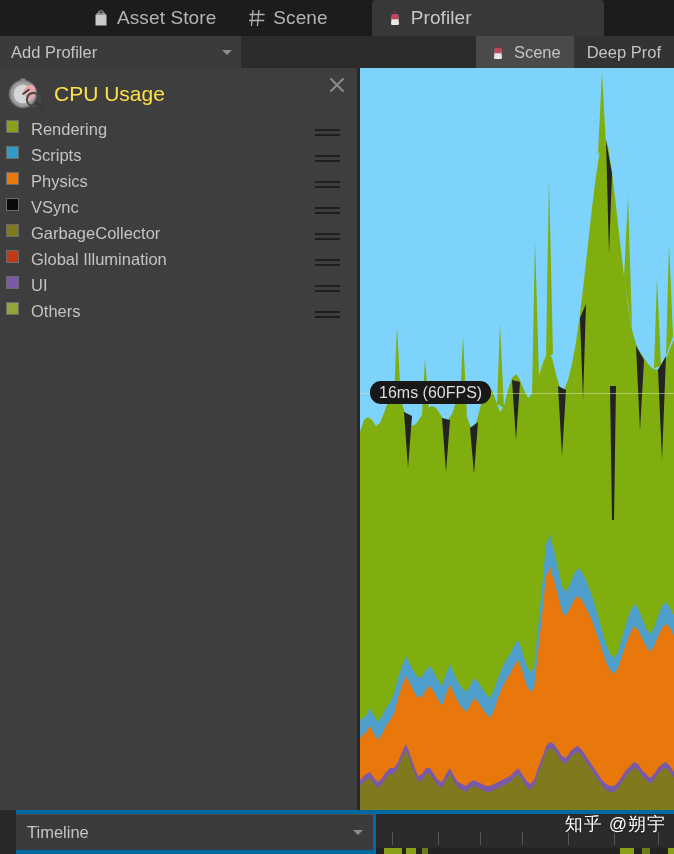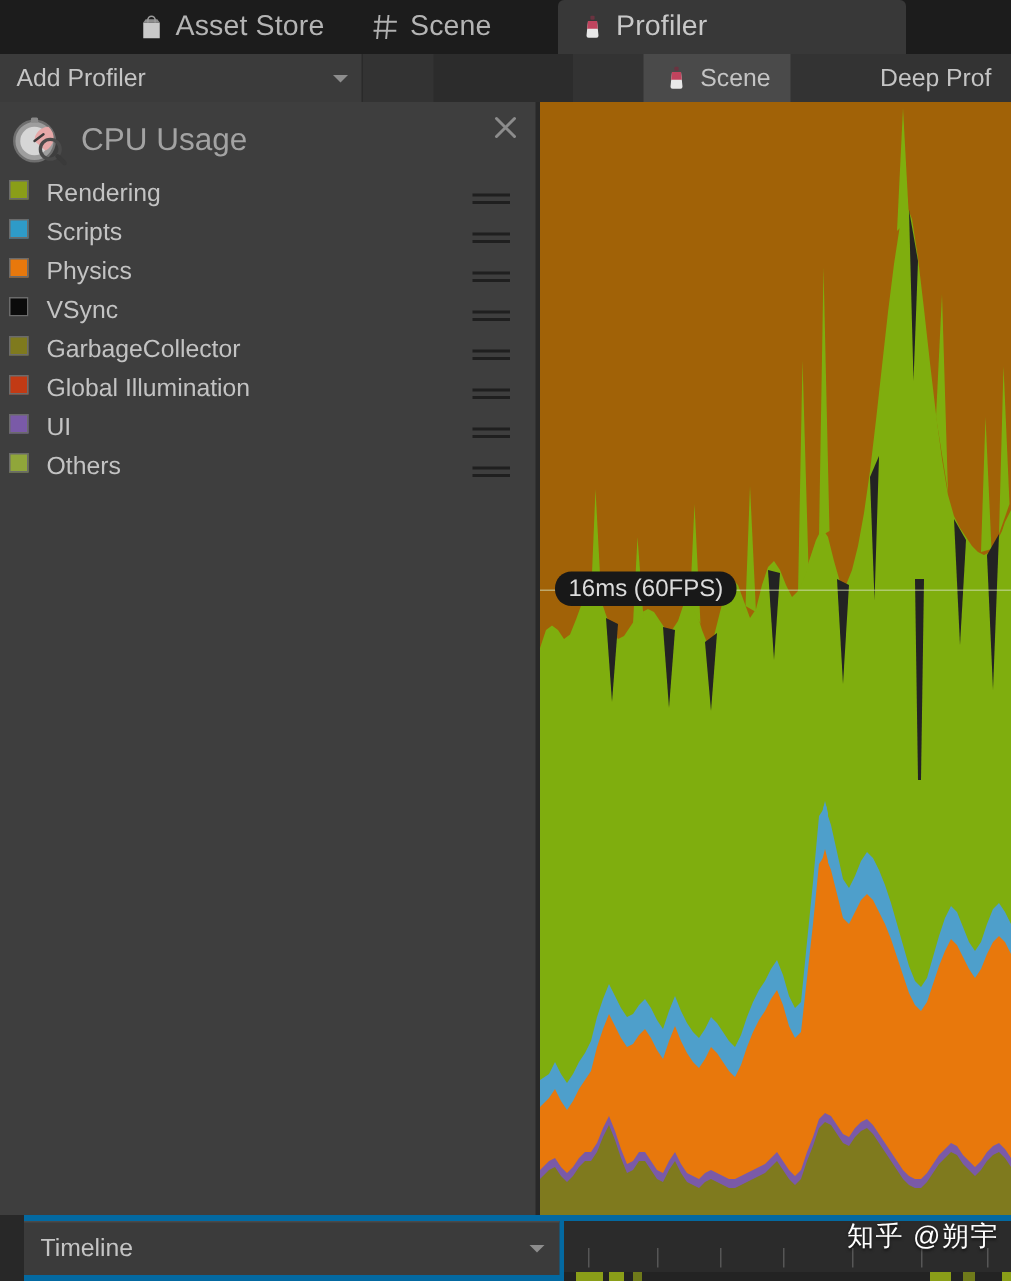--- a/index.html
+++ b/index.html
@@ -54,21 +54,20 @@
   .tab-ico { width: 18px; height: 18px; flex: none; display:block; }
 
   
   .toolbar {
     position: absolute;
     left: 0; top: 36px;
     width: 674px; height: 32px;
     background: #333333;
     display: flex;
     align-items: stretch;
-    gap: 47px;
   }
   .addprof {
     width: 242px;
     height: 32px;
     box-sizing: border-box;
     background: #3b3b3b;
     border-right: 1px solid #2a2a2a;
     display: flex;
     align-items: center;
     padding: 0 9px 0 11px;
@@ -105,21 +104,21 @@
     box-sizing: border-box;
   }
   .panel-head {
     position: relative;
     height: 52px;
     display: flex;
     align-items: center;
     padding-left: 6px;
   }
   .panel-title {
-    color: #a3a3a3;
+    color: #fde047;
     font-size: 21px;
     margin-left: 8px;
   }
   .close-x {
     position: absolute;
     right: 10px; top: 7px;
     width: 20px; height: 20px;
     cursor: pointer;
   }
 
@@ -156,21 +155,21 @@
     height: 2px;
     background: #1f1f1f;
     margin-bottom: 3px;
   }
 
   
   .chart-wrap {
     position: absolute;
     left: 360px; top: 68px;
     width: 314px; height: 742px;
-    background: #a16207;
+    background: #7dd3fc;
     overflow: hidden;
   }
   .chart-svg { display: block; }
   .fps-pill {
     position: absolute;
     left: 10px; top: 313px;
     height: 23px;
     display: flex;
     align-items: center;
     padding: 0 9px;

